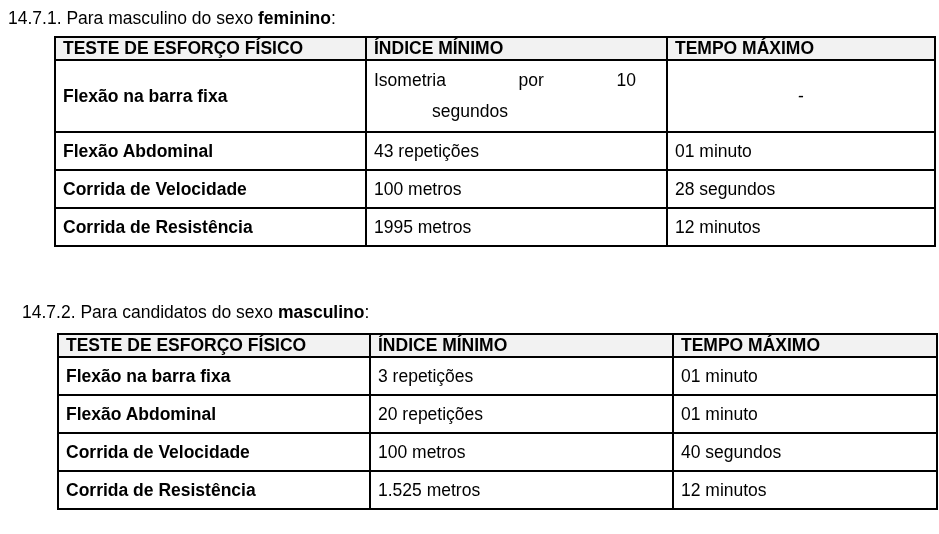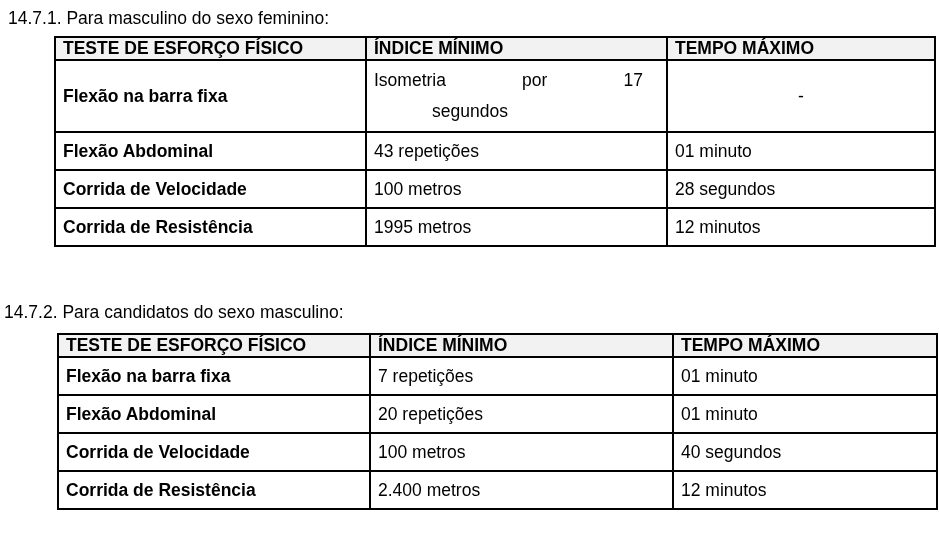--- a/index.html
+++ b/index.html
@@ -1,25 +1,25 @@
 <!DOCTYPE html>
 <html><head>
 <meta charset="utf-8">
 <style>
   html, body { margin: 0; padding: 0; background: #ffffff; }
   body { width: 939px; height: 534px; position: relative; overflow: hidden;
          font-family: "Liberation Sans", "DejaVu Sans", sans-serif; color: #000; }
   .heading { position: absolute; font-size: 17.5px; line-height: 20px; white-space: nowrap; }
-  .heading b { font-weight: normal; }
+  .heading b { font-weight: bold; }
   table { position: absolute; border-collapse: collapse; table-layout: fixed; }
   td, th { border: 2px solid #000; padding: 0 0 0 7px; font-size: 17.5px; text-align: left;
            vertical-align: middle; white-space: nowrap; overflow: hidden; }
   th { background: #f2f2f2; font-weight: bold; }
   td.label { font-weight: bold; }
-  td.multi { white-space: normal; line-height: 31px; padding-right: 23px; }
+  td.multi { white-space: normal; line-height: 31px; padding-right: 30px; }
   td.multi .l1 { display: flex; justify-content: space-between; }
   td.multi .l2 { padding-left: 58px; }
   td.center { text-align: center; padding-left: 0; }
   #t1 { left: 54px; top: 36px; width: 880px; }
   #t2 { left: 57px; top: 333px; width: 879px; }
   #t1 tr.h, #t2 tr.h { height: 22px; }
   #t1 tr.r { height: 38px; }
   #t1 tr.tall { height: 72px; }
   #t2 tr.r { height: 38px; }
 </style>
@@ -41,21 +41,21 @@
     <th>TESTE DE ESFORÇO FÍSICO</th>
     <th>ÍNDICE MÍNIMO</th>
     <th>TEMPO MÁXIMO</th>
   </tr>
   <tr class="tall">
     <td class="label">Flexão na barra fixa</td>
     <td class="multi">
       <div class="l1">
             <span>Isometria</span>
             <span>por</span>
-            <span>17</span>
+            <span>10</span>
           </div>
       <div class="l2">segundos</div>
     </td>
     <td class="center">-</td>
   </tr>
   <tr class="r">
     <td class="label">Flexão Abdominal</td>
     <td>43 repetições</td>
     <td>01 minuto</td>
   </tr>
@@ -65,50 +65,50 @@
     <td>28 segundos</td>
   </tr>
   <tr class="r">
     <td class="label">Corrida de Resistência</td>
     <td>1995 metros</td>
     <td>12 minutos</td>
   </tr>
 </tbody>
   </table>
 
-<div class="heading" style="left:4px; top:302px;">
+<div class="heading" style="left:22px; top:302px;">
   <span>14.7.2. Para candidatos do sexo </span><b>masculino</b><span>:</span>
 </div>
 
 <table id="t2">
   <colgroup>
       <col style="width:312px">
       <col style="width:303px">
       <col style="width:264px">
     </colgroup>
   <tbody>
       <tr class="h">
     <th>TESTE DE ESFORÇO FÍSICO</th>
     <th>ÍNDICE MÍNIMO</th>
     <th>TEMPO MÁXIMO</th>
   </tr>
   <tr class="r">
     <td class="label">Flexão na barra fixa</td>
-    <td>7 repetições</td>
+    <td>3 repetições</td>
     <td>01 minuto</td>
   </tr>
   <tr class="r">
     <td class="label">Flexão Abdominal</td>
     <td>20 repetições</td>
     <td>01 minuto</td>
   </tr>
   <tr class="r">
     <td class="label">Corrida de Velocidade</td>
     <td>100 metros</td>
     <td>40 segundos</td>
   </tr>
   <tr class="r">
     <td class="label">Corrida de Resistência</td>
-    <td>2.400 metros</td>
+    <td>1.525 metros</td>
     <td>12 minutos</td>
   </tr>
 </tbody>
   </table>
 
 </body></html>

